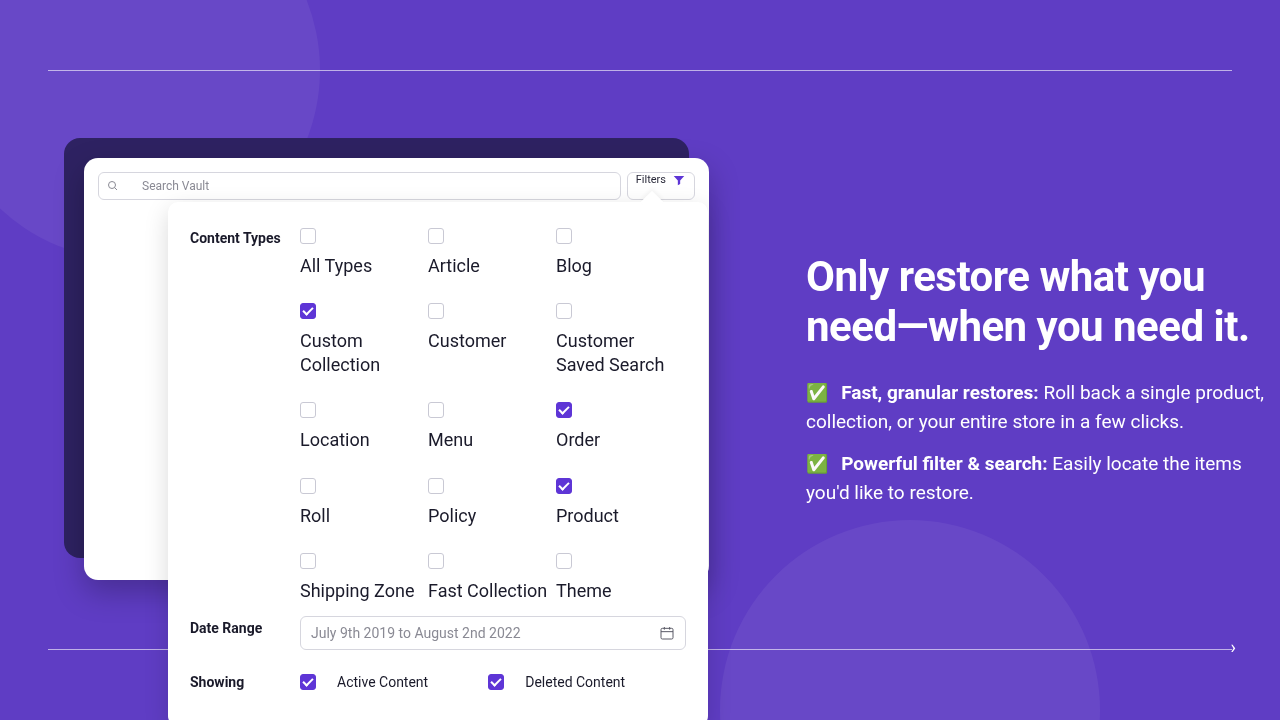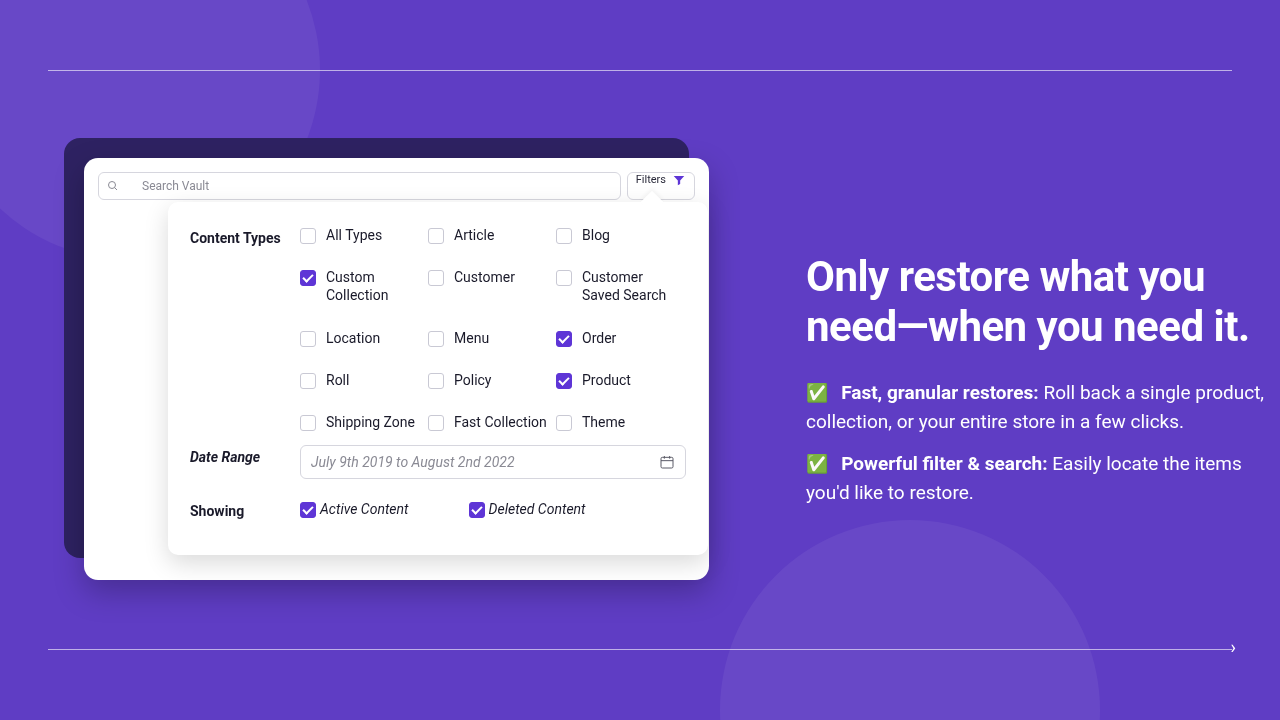--- a/index.html
+++ b/index.html
@@ -32,33 +32,33 @@
   .filters-btn { height: 28px; border: 1px solid #d6d6de; border-radius: 6px; display: flex; align-items: flex-start; padding: 0 8px; font-size: 11px; color: #2a2a3a; gap: 6px; cursor: pointer; }
   .filters-btn svg { width: 14px; height: 14px; fill: #5e35d6; }
 
   
   .popover { position: absolute; left: 168px; top: 202px; width: 540px; background: #fff; border-radius: 10px; box-shadow: 0 8px 24px rgba(0,0,0,0.15); padding: 24px 22px 36px 22px; }
   .popover::before { content: ""; position: absolute; top: -8px; right: 48px; width: 16px; height: 16px; background: #fff; transform: rotate(45deg); box-shadow: -2px -2px 4px rgba(0,0,0,0.04); }
 
   .sec { display: flex; margin-bottom: 10px; }
   .sec-label { width: 110px; flex-shrink: 0; font-size: 14px; font-weight: 700; color: #1a1a2a; padding-top: 4px; }
   .ct-grid { display: grid; grid-template-columns: 128px 128px 128px; row-gap: 24px; column-gap: 0; }
-  .ct-item { display: flex; align-items: flex-start; gap: 10px; font-size: 14px; color: #1a1a2a; cursor: pointer; }
+  .ct-item { display: flex; align-items: flex-start; gap: 10px; font-size: 18px; color: #1a1a2a; cursor: pointer; flex-direction: column; }
   .cb { width: 16px; height: 16px; border: 1.5px solid #c9c9d4; border-radius: 3px; flex-shrink: 0; margin-top: 2px; position: relative; }
   .cb.checked { background: #5e35d6; border-color: #5e35d6; }
   .cb.checked::after { content: ""; position: absolute; left: 4px; top: 1px; width: 4px; height: 8px; border: solid #fff; border-width: 0 2px 2px 0; transform: rotate(45deg); }
   .ct-label { line-height: 1.3; }
 
   .date-input { flex: 1; height: 34px; border: 1px solid #d6d6de; border-radius: 6px; display: flex; align-items: center; justify-content: space-between; padding: 0 10px; font-size: 14px; color: #8a8a94; gap: 16px; }
   .date-input svg { width: 16px; height: 16px; stroke: #5a5a66; fill: none; }
 
   .showing-row { display: flex; gap: 60px; }
-  .showing-item { display: flex; align-items: center; gap: 4px; font-size: 14px; color: #1a1a2a; cursor: pointer; font-style: italic; }
+  .showing-item { display: flex; align-items: flex-end; gap: 21px; font-size: 14px; color: #1a1a2a; cursor: pointer; }
 
-  .sec.date { margin-top: 14px; margin-bottom: 20px; font-style: italic; }
+  .sec.date { margin-top: 14px; margin-bottom: 20px; }
 </style>
 </head>
 <body>
 
 <div class="bg-circle-1"></div>
 <div class="bg-circle-2"></div>
 <div class="hr-top"></div>
 <div class="hr-bottom"></div>
 <div class="arrow-right">›</div>
 

